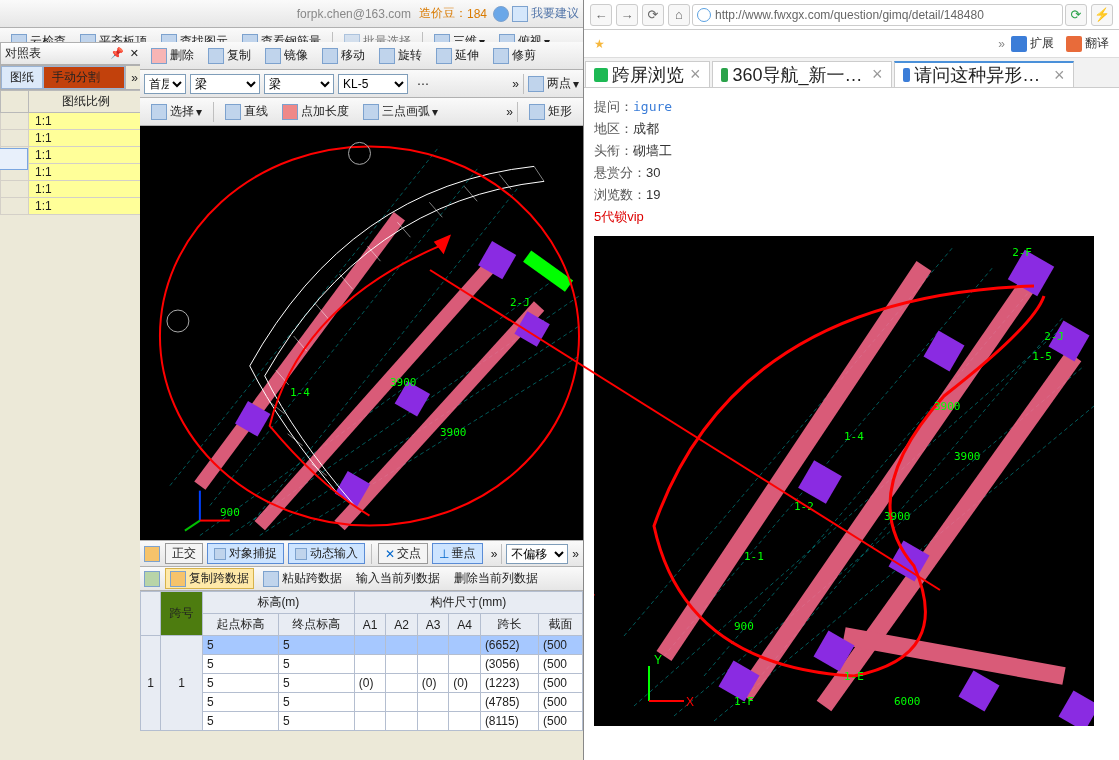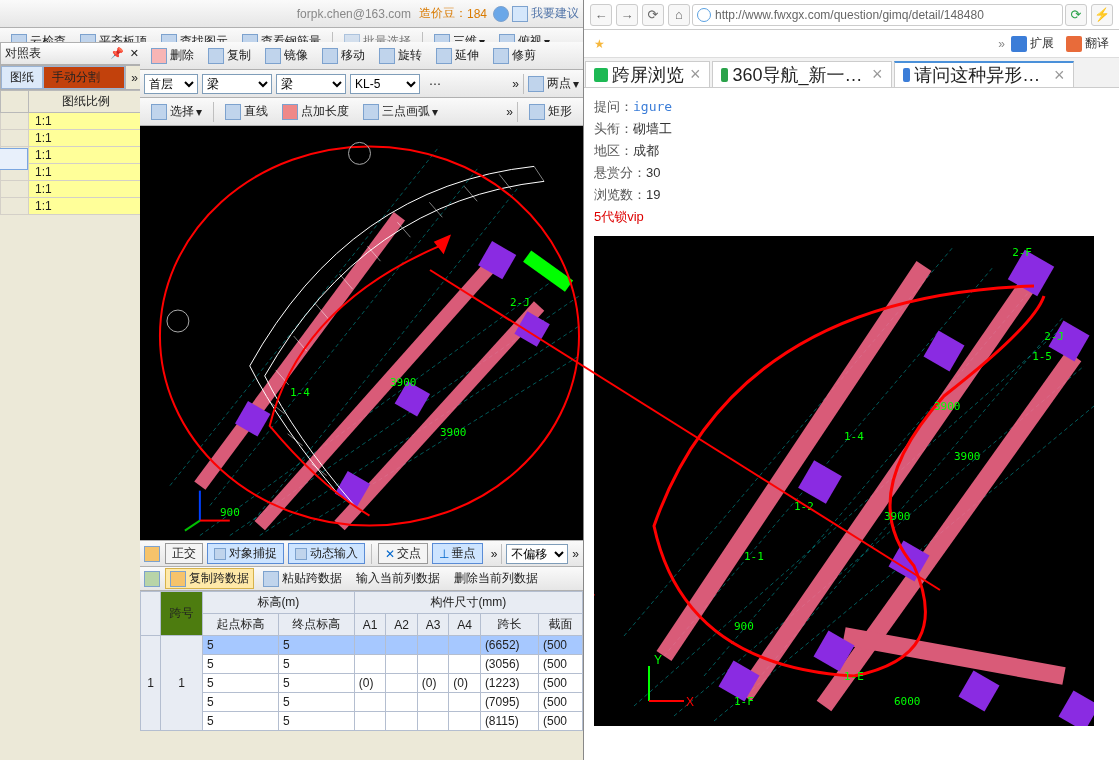--- a/index.html
+++ b/index.html
@@ -178,21 +178,21 @@
           <span class="ico"></span>
           <span>延伸</span>
         </span>
       <span class="btn">
           <span class="ico"></span>
           <span>修剪</span>
         </span>
     </div>
 
     <div class="toolbar">
-      <select class="combo" style="width:54px;"><option>首层</option></select>
+      <select class="combo" style="width:42px;"><option>首层</option></select>
       <select class="combo" style="width:70px;margin-left:4px;"><option>梁</option></select>
       <select class="combo" style="width:70px;margin-left:4px;"><option>梁</option></select>
       <select class="combo" style="width:70px;margin-left:4px;"><option>KL-5</option></select>
       <span class="btn" style="margin-left:4px;">⋯</span>
       <span style="flex:1"></span>
       <span>»</span>
       <span class="sep"></span>
       <span class="ico"></span>
       <span>两点</span>
       <span style="margin-left:2px;">▾</span>
@@ -402,21 +402,21 @@
               <td class="">(1223)</td>
               <td class="">(500</td>
             </tr>
             <tr>
               <td class="">5</td>
               <td class="">5</td>
               <td class=""></td>
               <td class=""></td>
               <td class=""></td>
               <td class=""></td>
-              <td class="">(7095)</td>
+              <td class="">(4785)</td>
               <td class="">(500</td>
             </tr>
             <tr>
               <td class="">5</td>
               <td class="">5</td>
               <td class=""></td>
               <td class=""></td>
               <td class=""></td>
               <td class=""></td>
               <td class="">(8115)</td>
@@ -471,22 +471,22 @@
         <div class="tab active">
           <span style="width:14px;height:14px;background:#3b7dd8;margin-right:4px;border-radius:2px;"></span>
           <span style="white-space:nowrap;overflow:hidden;text-overflow:ellipsis;">请问这种异形梁怎么处理-广联</span>
           <span style="margin-left:6px;color:#999;">×</span>
         </div>
       </span>
   </div>
 
   <div class="page">
     <div><span class="k">提问：</span><span style="color:#3b7dd8;font-family:Consolas,monospace;">igure</span></div>
+    <div><span class="k">地区：</span><span>成都</span></div>
     <div><span class="k">头衔：</span><span>砌墙工</span></div>
-    <div><span class="k">地区：</span><span>成都</span></div>
     <div><span class="k">悬赏分：</span><span>30</span></div>
     <div><span class="k">浏览数：</span><span>19</span></div>
     <div class="red">5代锁vip</div>
 
     <div style="margin-top:8px;width:500px;height:490px;background:#000;position:relative;">
       <svg width="100%" height="100%" viewBox="0 0 500 490">
         <g stroke="#00b7b7" stroke-width="0.5" stroke-dasharray="4 3">
           <line x1="40" y1="470" x2="470" y2="90"></line>
           <line x1="80" y1="480" x2="490" y2="130"></line>
           <line x1="120" y1="485" x2="500" y2="170"></line>

